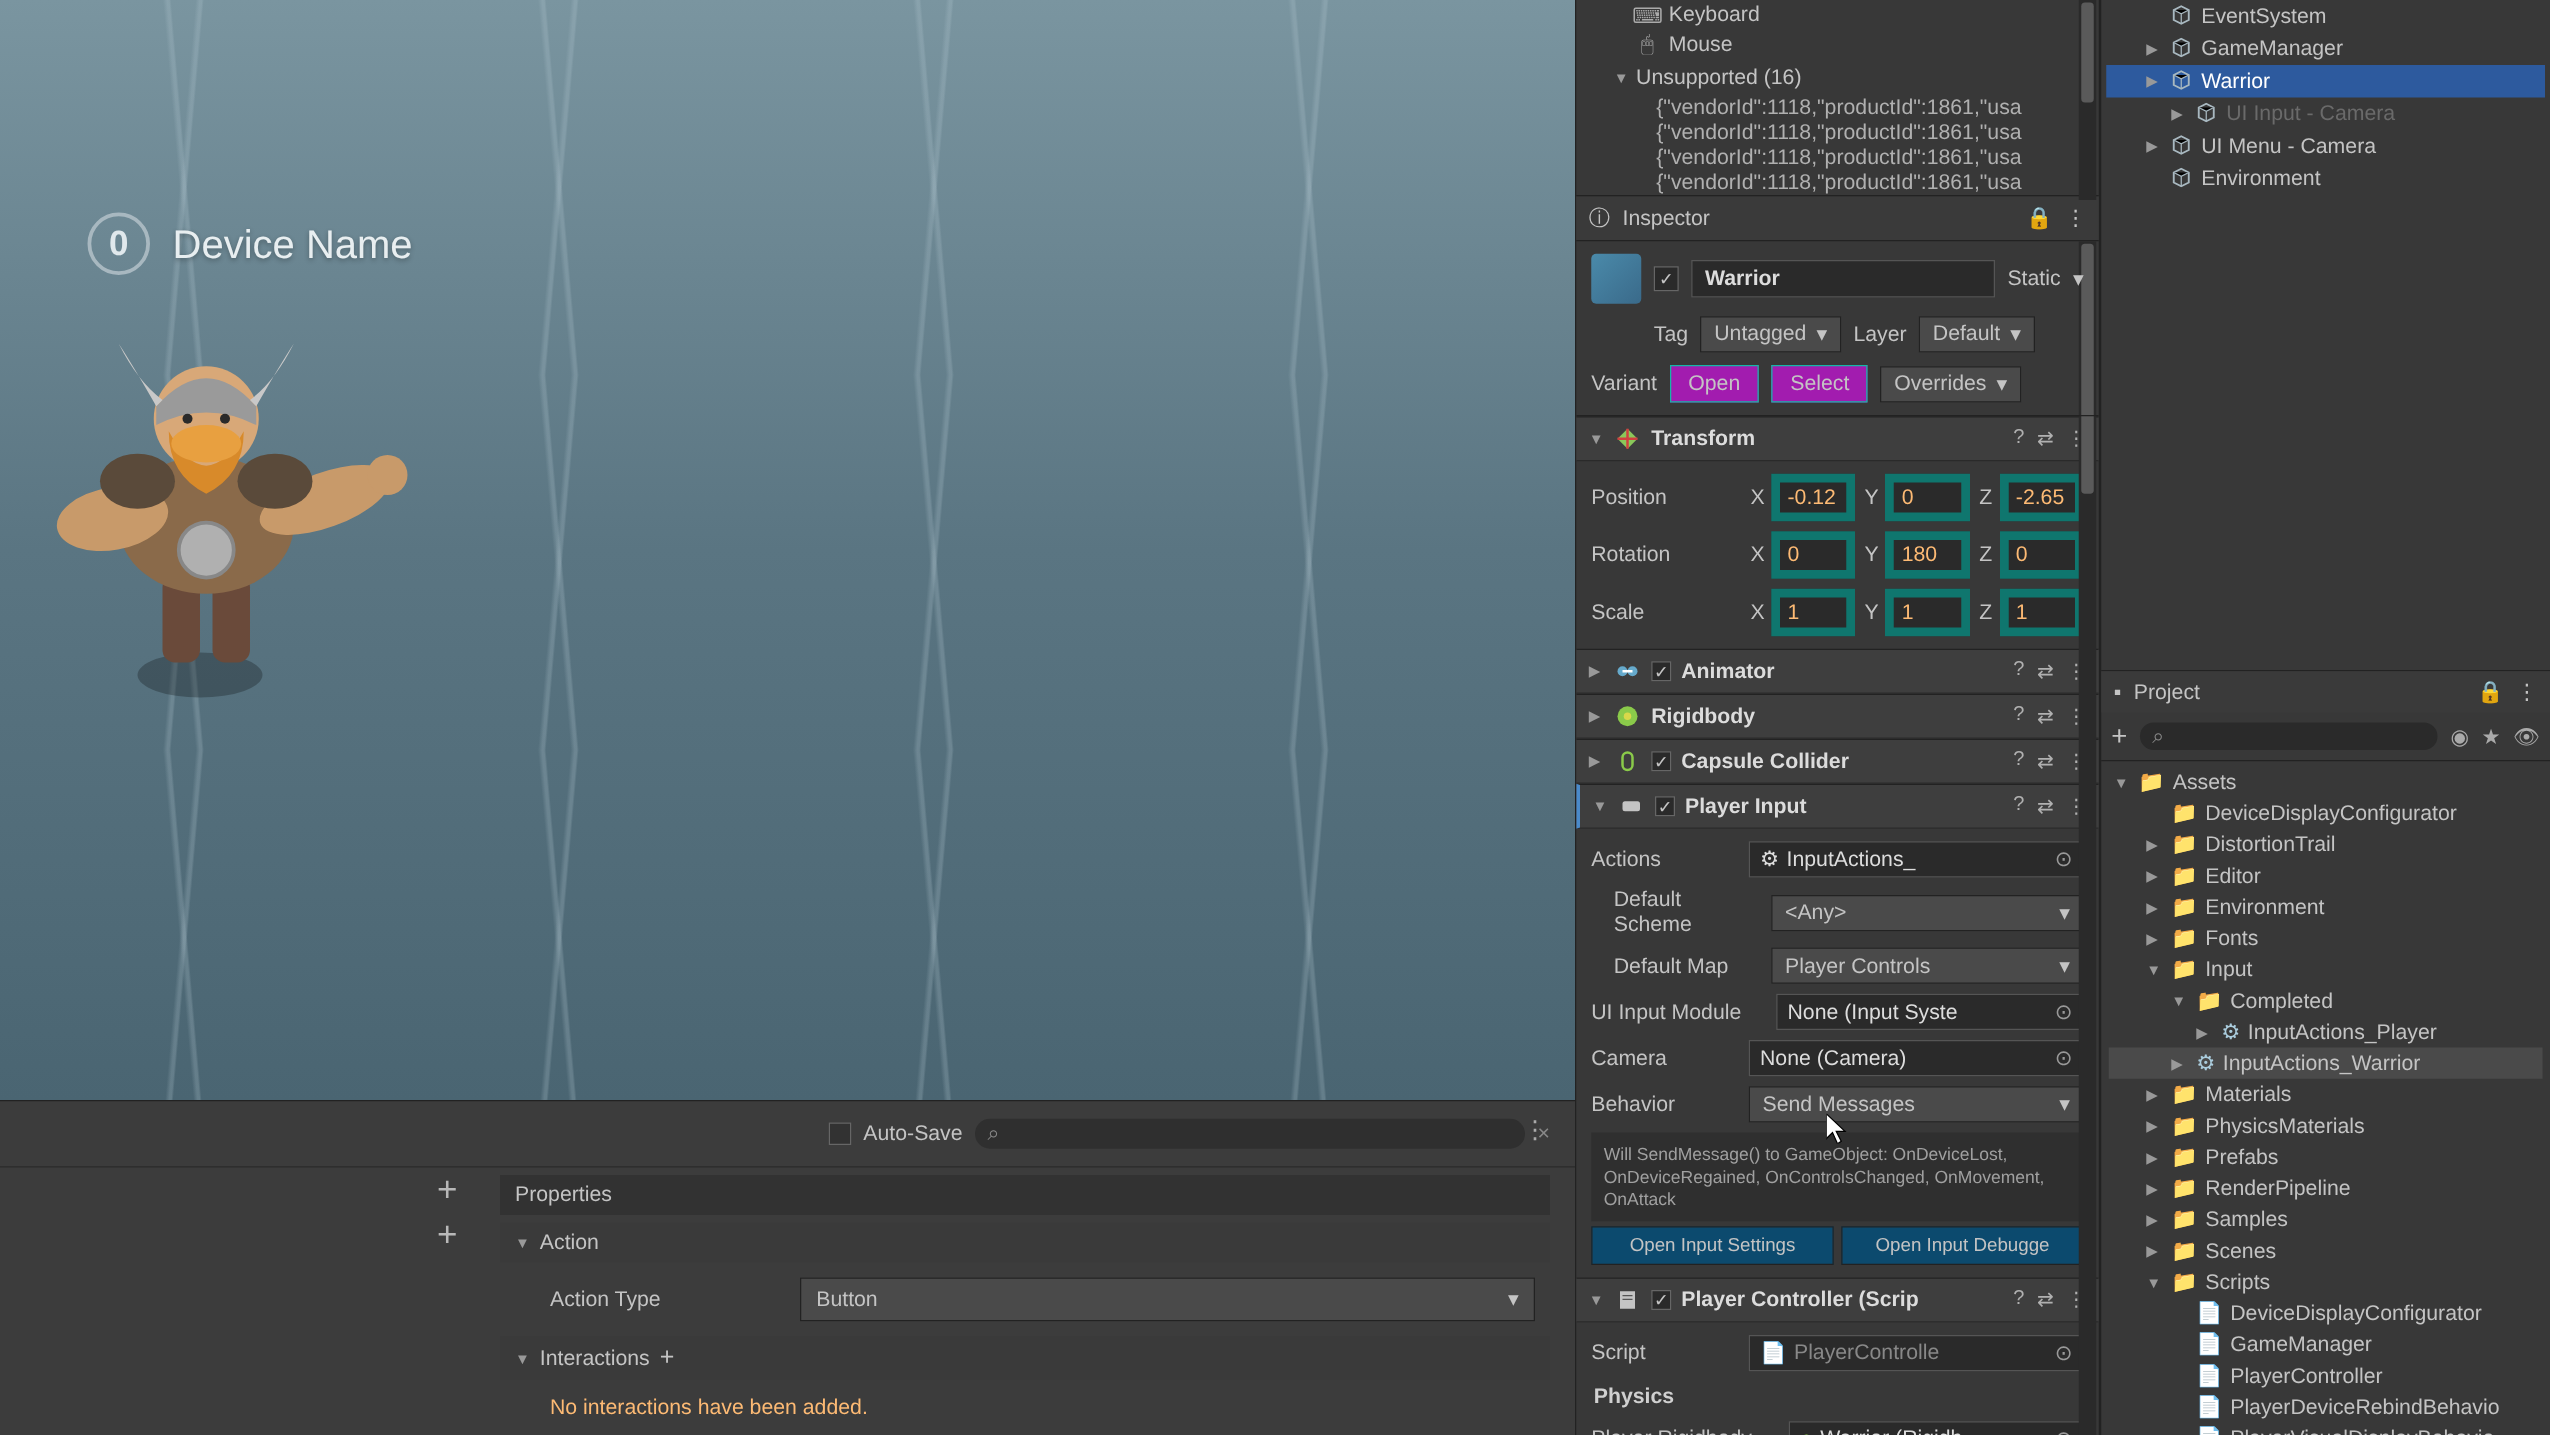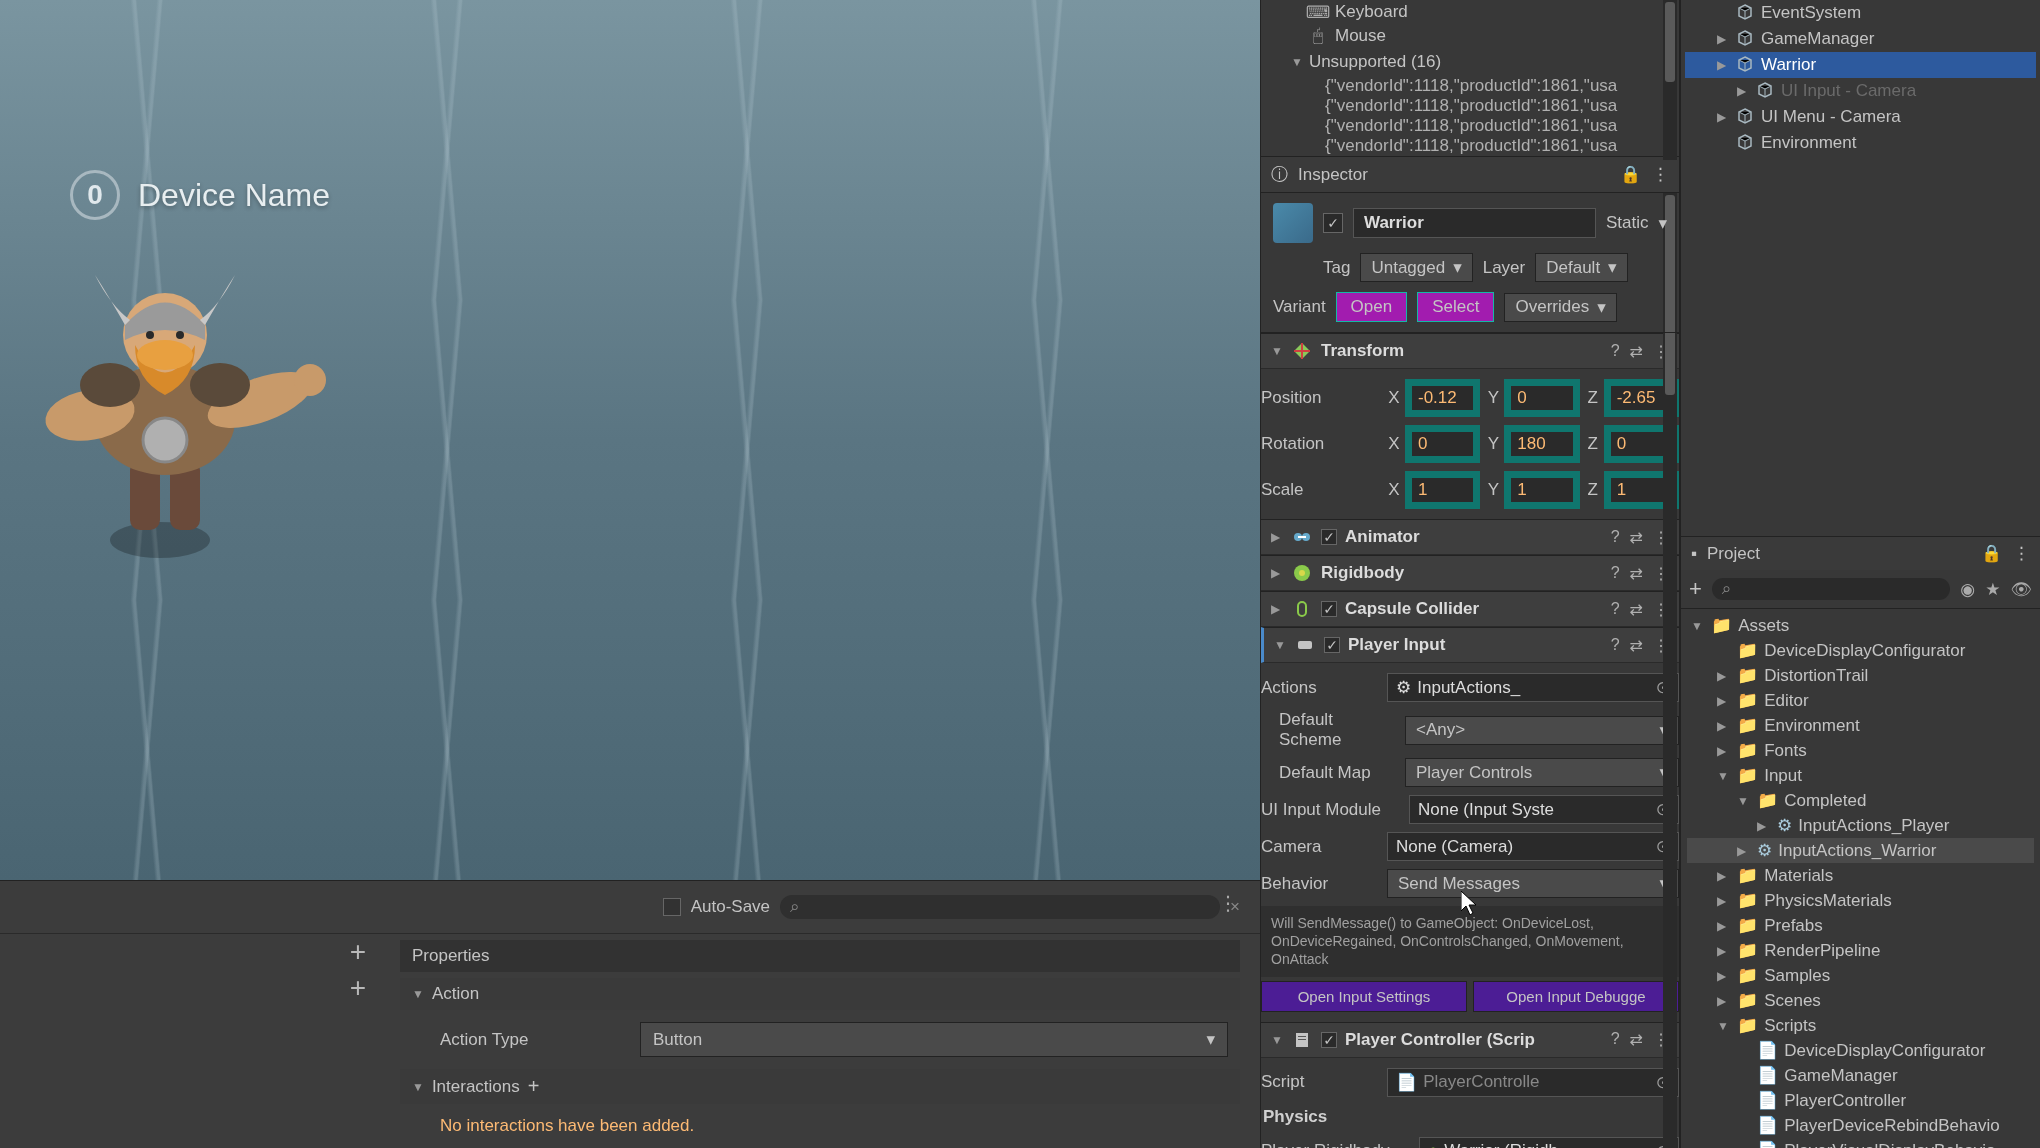--- a/index.html
+++ b/index.html
@@ -45,40 +45,40 @@
 .insp-title .lock{margin-left:auto}
 .insp-body{flex:1;overflow:hidden}
 .go-header{padding:10px 12px;display:flex;flex-direction:column;gap:10px;border-bottom:1px solid #222;position:relative}
 .go-row1{display:flex;align-items:center;gap:10px}
 .cube-icon{width:40px;height:40px;background:linear-gradient(135deg,#4a8aaa,#3a6a8a);border-radius:4px}
 .chk-sq{width:20px;height:20px;background:#2a2a2a;border:1px solid #666;display:flex;align-items:center;justify-content:center;font-size:14px}
 .chk-sq.checked::after{content:"✓";color:#c4c4c4}
 .name-field{background:#2a2a2a;border:1px solid #555;padding:4px 10px;flex:1;color:#ddd;font-weight:bold}
 .static-lbl{color:#c4c4c4}
 .go-row2,.go-row3{display:flex;align-items:center;gap:10px;padding-left:50px}
-.drop-s{background:#4a4a4a;border:1px solid #222;padding:3px 10px;display:flex;align-items:center;gap:8px;color:#c4c4c4}
+.drop-s{background:#4a4a4a;border:1px solid #222;padding:3px 10px;display:flex;align-items:flex-start;gap:8px;color:#c4c4c4}
 .btn-s{background:#a21caf;border:1px solid #14b8a6;padding:4px 14px;color:#c4c4c4}
 .comp-head{display:flex;align-items:center;gap:8px;padding:6px 10px;background:#3e3e3e;border-top:1px solid #222;border-bottom:1px solid #2a2a2a}
 .comp-head .tri{color:#999;font-size:12px;width:12px}
 .comp-head .ico{width:22px;height:22px;display:flex;align-items:center;justify-content:center}
 .comp-head .title{flex:1;font-weight:bold;color:#dcdcdc}
 .comp-head .btns{display:flex;gap:10px;color:#b0b0b0;font-size:16px}
-.comp-body{padding:6px 0}
+.comp-body{padding:6px 12px}
 .field-row{display:flex;align-items:center;padding:4px 0;gap:8px}
 .field-row .lbl{flex:0 0 118px;color:#c4c4c4}
 .xyz{display:flex;gap:6px;flex:1}
 .xyz .axis{display:flex;align-items:center;gap:4px;flex:1}
 .xyz .axis .al{color:#c4c4c4;width:14px;text-align:center}
 .xyz .axis .val{background:#2a2a2a;border:7px solid #0f766e;padding:2px 6px;flex:1;color:#fdba74;min-width:0;overflow:hidden}
 .obj-field{flex:1;background:#2a2a2a;border:1px solid #555;padding:3px 8px;display:flex;align-items:center;gap:6px;color:#ddd;overflow:hidden;white-space:nowrap}
 .obj-field .circ{margin-left:auto;color:#999}
 .drop-f{flex:1;background:#4a4a4a;border:1px solid #222;padding:3px 10px;display:flex;justify-content:space-between;align-items:center}
 .info-box{background:#2f2f2f;padding:8px 10px;color:#a0a0a0;font-size:14px;line-height:1.3;margin:4px 0}
 .btn-row{display:flex;gap:6px;margin:4px 0}
-.btn-row .b{flex:1;background:#4c1d95;border:1px solid #222;padding:6px 8px;text-align:center;color:#c4c4c4;font-size:15px;overflow:hidden;white-space:nowrap}
+.btn-row .b{flex:1;background:#0c4a6e;border:1px solid #222;padding:6px 8px;text-align:center;color:#c4c4c4;font-size:15px;overflow:hidden;white-space:nowrap}
 .sect-label{padding:6px 2px;font-weight:bold;color:#d0d0d0}
 
 .hierarchy-col{flex:1;background:#383838;border-left:1px solid #222;display:flex;flex-direction:column}
 .hier-list{padding:0 4px}
 .hier-item{display:flex;align-items:center;gap:6px;padding:3px 6px;color:#c4c4c4}
 .hier-item .indent{display:inline-block}
 .hier-item .tri{width:14px;color:#999;font-size:12px}
 .hier-item .cube{width:18px;height:18px;color:#a8b8c0}
 .hier-item.selected{background:#2d5a9e;color:#fff}
 .hier-item.dim{color:#6a6a6a}

